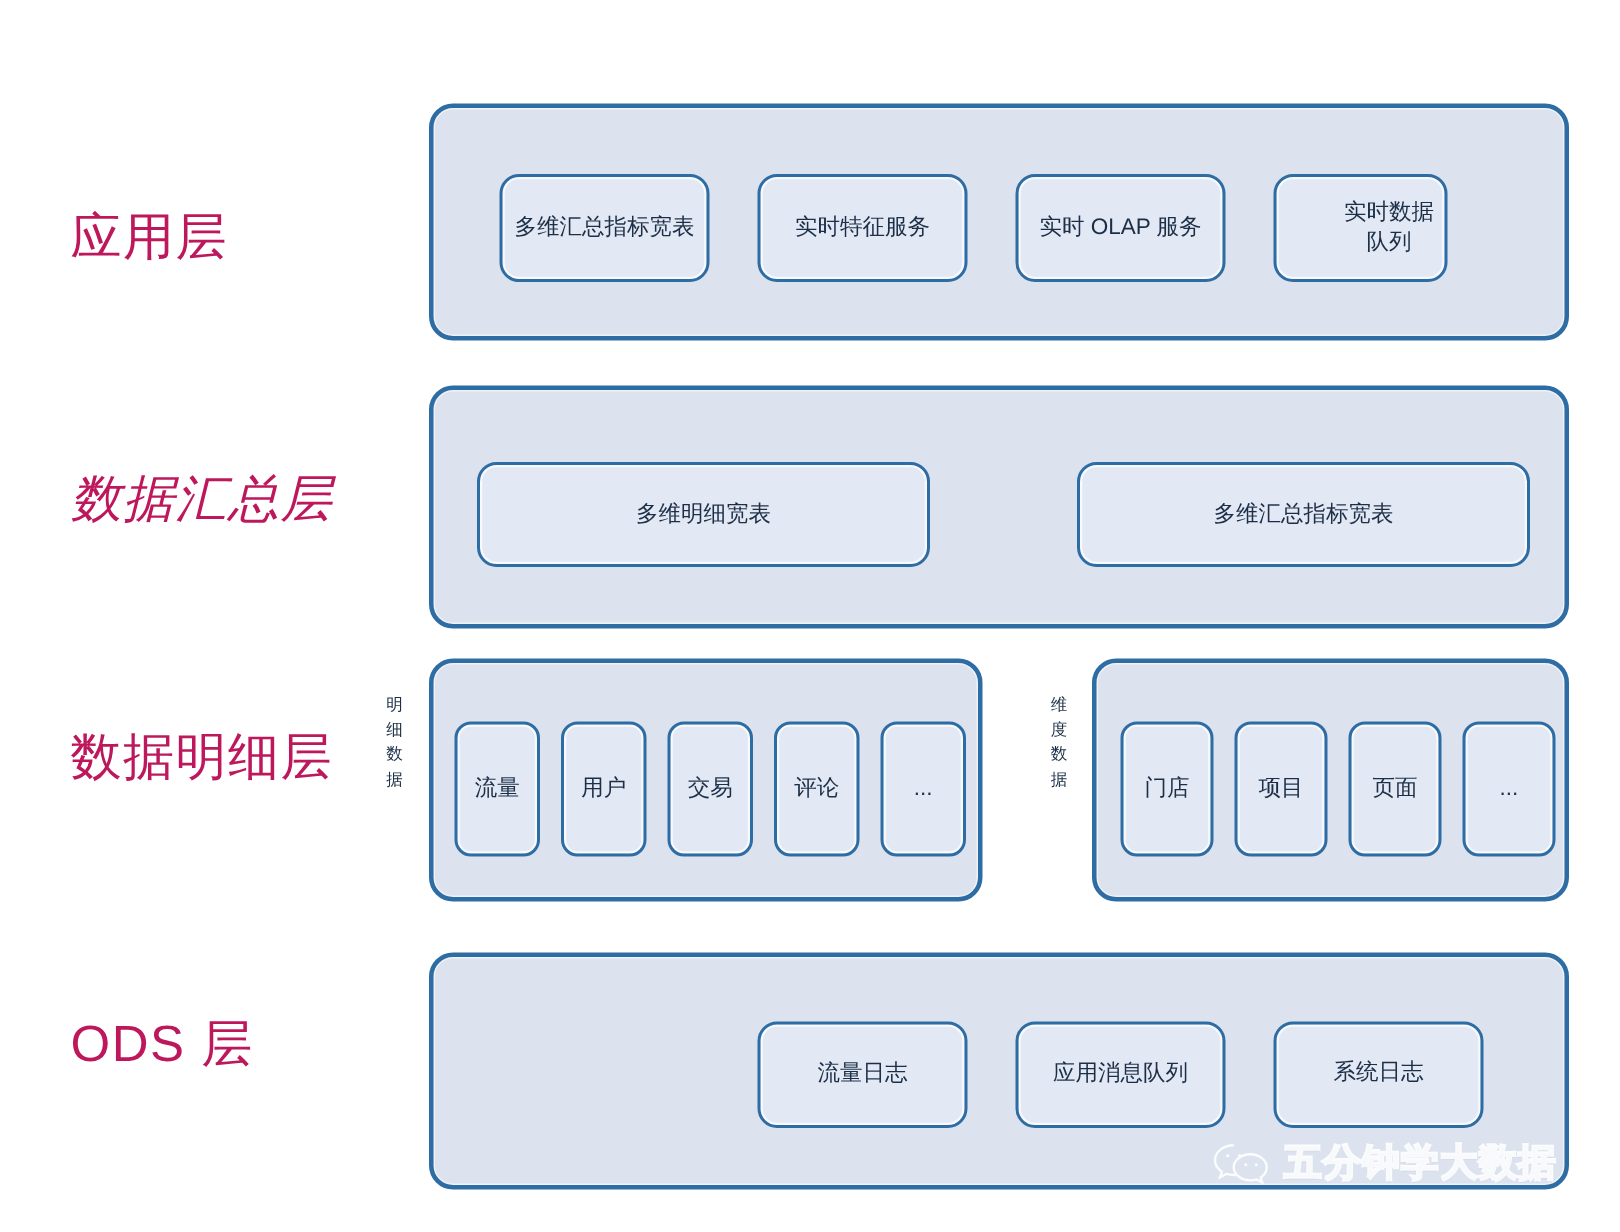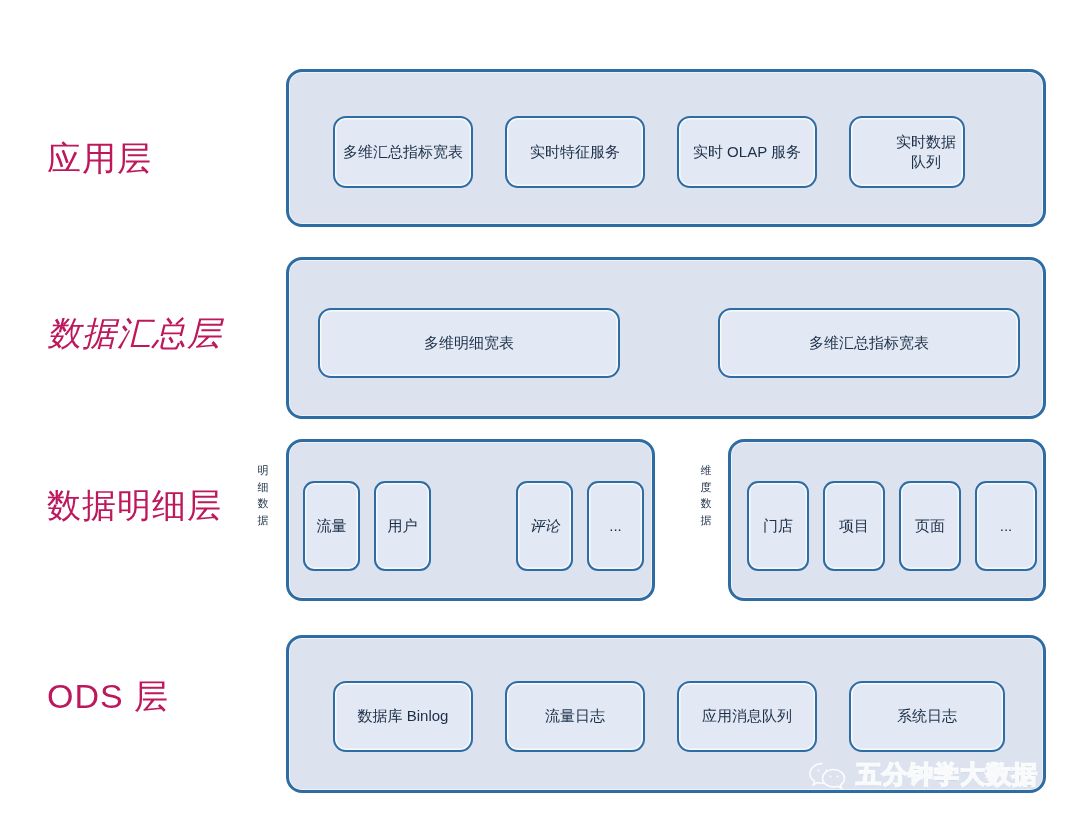--- a/index.html
+++ b/index.html
@@ -118,40 +118,40 @@
     <div class="node wide" style="left:429px; top:48px; width:302px; height:70px;">多维汇总指标宽表</div>
   </div>
 
   <div class="layer-title" style="left:47px; top:487px;">数据明细层</div>
 
   <div class="side-caption" style="left:253px; top:462px;">明细数据</div>
 
   <div class="layer-box" style="left:286px; top:439px; width:369px; height:162px;">
     <div class="node small" style="left:14px; top:39px; width:57px; height:90px;">流量</div>
     <div class="node small" style="left:85px; top:39px; width:57px; height:90px;">用户</div>
-    <div class="node small" style="left:227px; top:39px; width:57px; height:90px;font-style:italic;">评论</div>
+    <div class="node small" style="left:156px; top:39px; width:57px; height:90px;">交易</div>
+    <div class="node small" style="left:227px; top:39px; width:57px; height:90px;">评论</div>
     <div class="node small" style="left:298px; top:39px; width:57px; height:90px;">...</div>
   </div>
 
   <div class="side-caption" style="left:696px; top:462px;">维度数据</div>
 
   <div class="layer-box" style="left:728px; top:439px; width:318px; height:162px;">
     <div class="node small" style="left:16px; top:39px; width:62px; height:90px;">门店</div>
     <div class="node small" style="left:92px; top:39px; width:62px; height:90px;">项目</div>
     <div class="node small" style="left:168px; top:39px; width:62px; height:90px;">页面</div>
     <div class="node small" style="left:244px; top:39px; width:62px; height:90px;">...</div>
   </div>
 
   <div class="layer-title" style="left:47px; top:678px;">ODS 层</div>
 
   <div class="layer-box" style="left:286px; top:635px; width:760px; height:158px;">
-    <div class="node" style="left:44px; top:43px; width:140px; height:71px;">数据库 Binlog</div>
     <div class="node" style="left:216px; top:43px; width:140px; height:71px;">流量日志</div>
     <div class="node" style="left:388px; top:43px; width:140px; height:71px;">应用消息队列</div>
-    <div class="node" style="left:560px; top:43px; width:156px; height:71px;">系统日志</div>
+    <div class="node" style="left:560px; top:43px; width:140px; height:71px;font-family:Liberation Mono, monospace;">系统日志</div>
   </div>
 
   <div class="watermark" style="left:806px; top:758px;">
     <svg class="wm-logo" width="44" height="32" viewBox="0 0 44 32">
       <g fill="none" stroke="rgba(255,255,255,0.95)" stroke-width="1.6">
         <path d="M16.5 4.5c-7 0-12.5 4.4-12.5 9.9 0 3.1 1.8 5.9 4.6 7.7l-1.2 3.7 4.3-2.2c1.5.4 3.1.7 4.8.7.5 0 1 0 1.5-.1"></path>
         <path d="M27.5 10.5c6 0 11 3.9 11 8.7 0 2.7-1.6 5.2-4 6.8l1 3.2-3.7-1.9c-1.3.4-2.8.6-4.3.6-6 0-11-3.9-11-8.7s5-8.7 11-8.7z"></path>
         <circle cx="12.5" cy="11.5" r="1.1" fill="rgba(255,255,255,0.95)" stroke="none"></circle>
         <circle cx="20.5" cy="11.5" r="1.1" fill="rgba(255,255,255,0.95)" stroke="none"></circle>
         <circle cx="24.5" cy="17.5" r="1" fill="rgba(255,255,255,0.95)" stroke="none"></circle>

